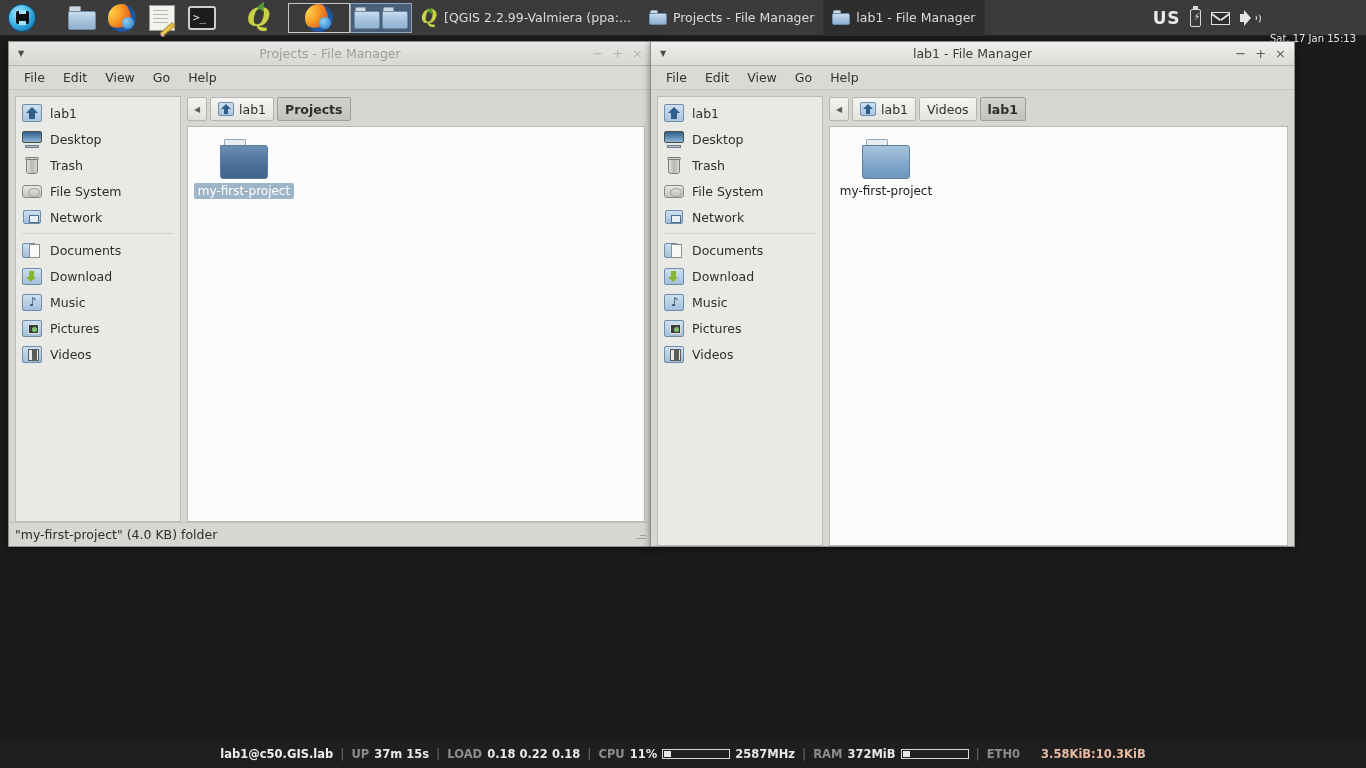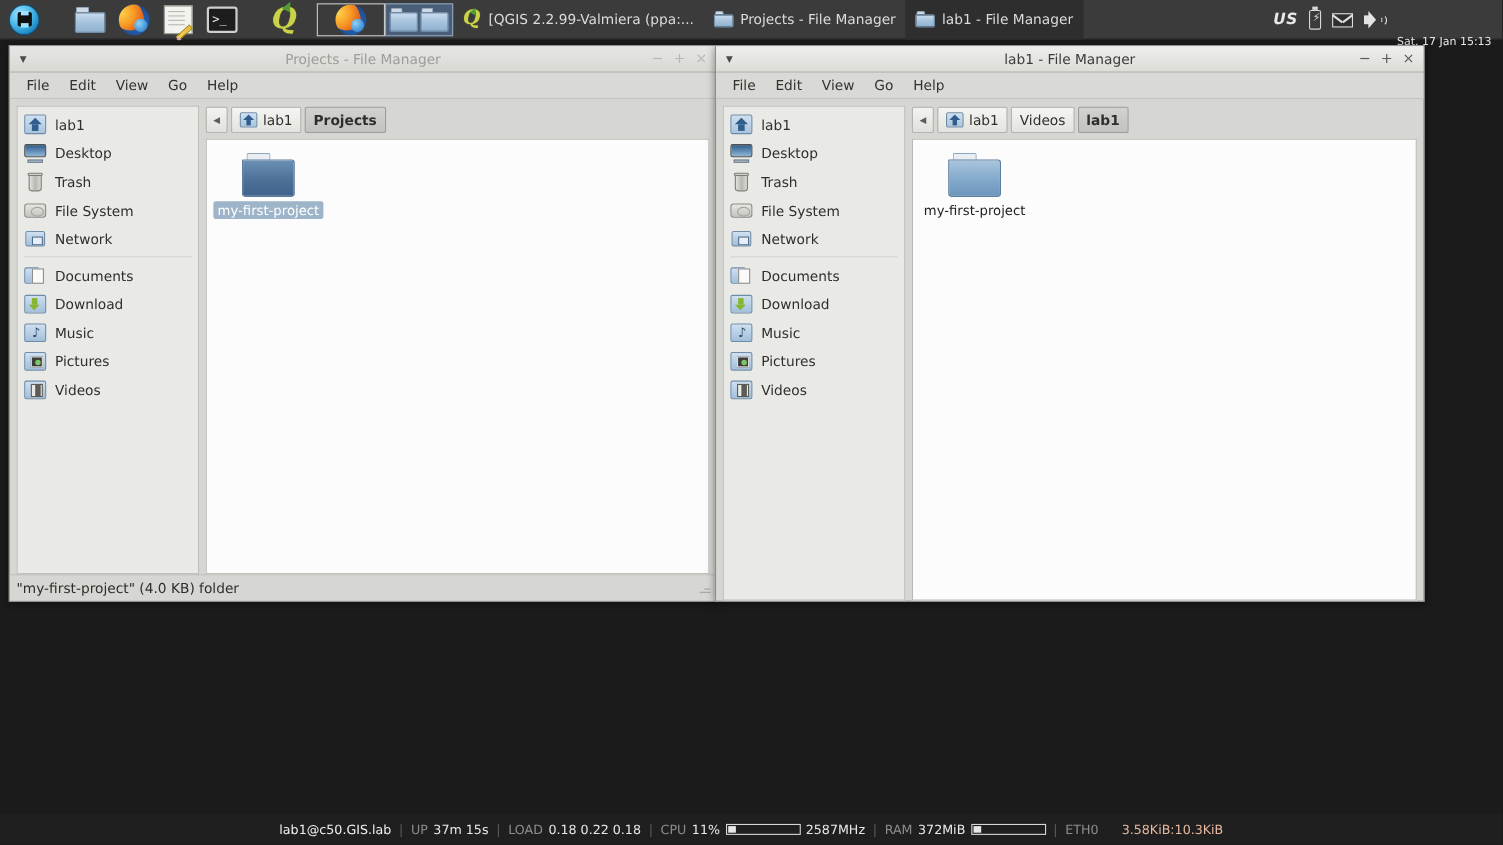--- a/index.html
+++ b/index.html
@@ -128,21 +128,21 @@
     background:#4a5f77; padding:0 3px; border:1px solid #8fa6bd;
   }
   .grp2 .folder-ico { width: 26px; height: 22px; }
 
   
   .tray {
     position: absolute; right: 0; top: 0; height: 36px;
     display: flex; align-items: center; gap: 10px; padding-right: 10px;
     color: #e0e0e0; font-size: 12.5px;
   }
-  .kbd-layout { font-weight: bold; font-size: 14px; color: #e8e8e8; letter-spacing: .5px; font-style: italic; }
+  .kbd-layout { font-weight: bold; font-size: 17px; color: #e8e8e8; letter-spacing: .5px; }
   .battery {
     width: 11px; height: 18px; border: 1.5px solid #d8d8d8; border-radius: 2px;
     position: relative;
   }
   .battery:before{
     content:''; position:absolute; left:2px; top:-4px; width:5px; height:2.5px; background:#d8d8d8;
   }
   .battery .bolt{
     position:absolute; left:2.5px; top:2px; color:#d8d8d8; font-size:10px; line-height:10px;
   }
@@ -386,20 +386,21 @@
   }
   .home-mini .hd { position:absolute; left:6px; top:7px; width:4px; height:5px; background:#2f5d8c; }
 
   
   #bottom-panel {
     position: absolute; left: 0; bottom: 0; width: 1366px; height: 28px;
     background: #1f1f1f;
     display: flex; align-items: center; justify-content: center;
     font-family: "DejaVu Sans", "Liberation Sans", sans-serif;
     font-size: 11.5px;
+    font-weight: bold;
   }
   .sysrow { display: flex; align-items: center; gap: 5px; white-space: nowrap; }
   .sys-label { color: #8c8c8c; }
   .sys-val { color: #e8e8e8; }
   .sys-val.host { color: #f0f0f0; }
   .sys-sep { color: #5d5d5d; padding: 0 2px; }
   .meter {
     width: 68px; height: 10px; border: 1px solid #d7d7d7; background: #1f1f1f;
     position: relative; display:inline-block;
   }

